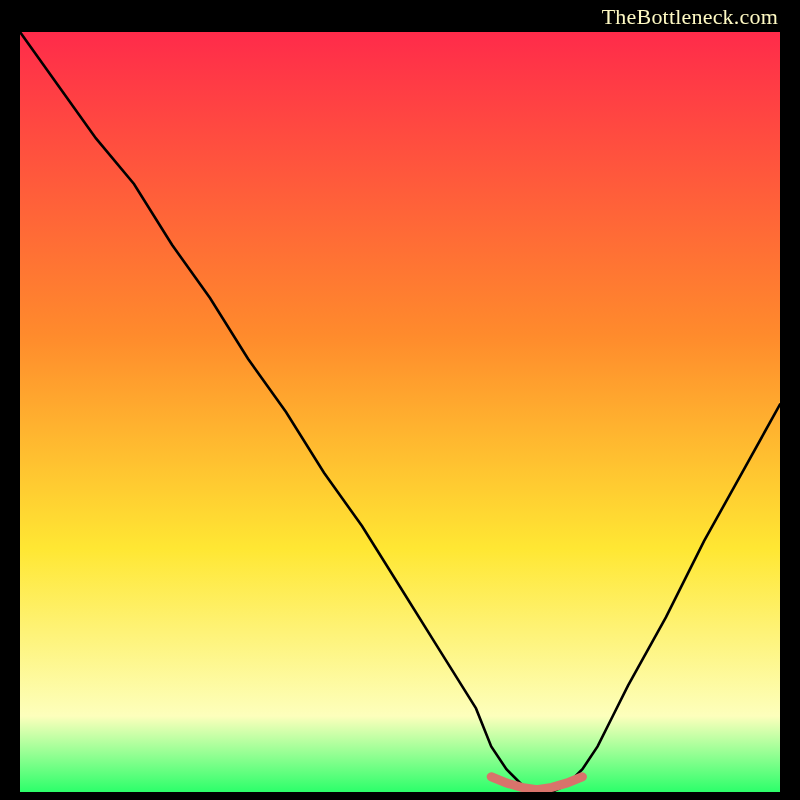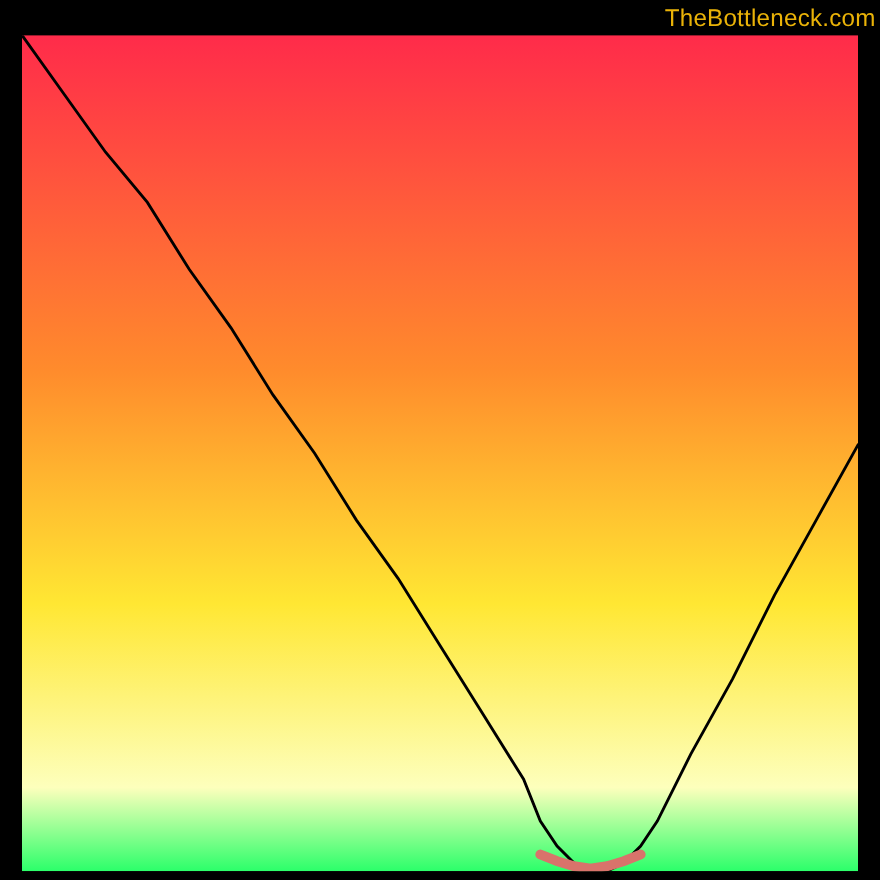--- a/index.html
+++ b/index.html
@@ -21,24 +21,24 @@
   .plot {
     position: absolute;
     left: 0;
     top: 0;
     width: 760px;
     height: 760px;
   }
   .watermark {
     position: absolute;
     top: 4px;
-    right: 4px;
-    font-family: Liberation Sans, sans-serif;
+    right: 22px;
+    font-family: Liberation Serif, serif;
     font-size: 22px;
-    color: #eab308;
+    color: #fef9c3;
     letter-spacing: 0.2px;
     user-select: none;
   }
 </style>
 </head>
 <body>
 
 <div class="watermark">TheBottleneck.com</div>
 
 <div class="frame">

